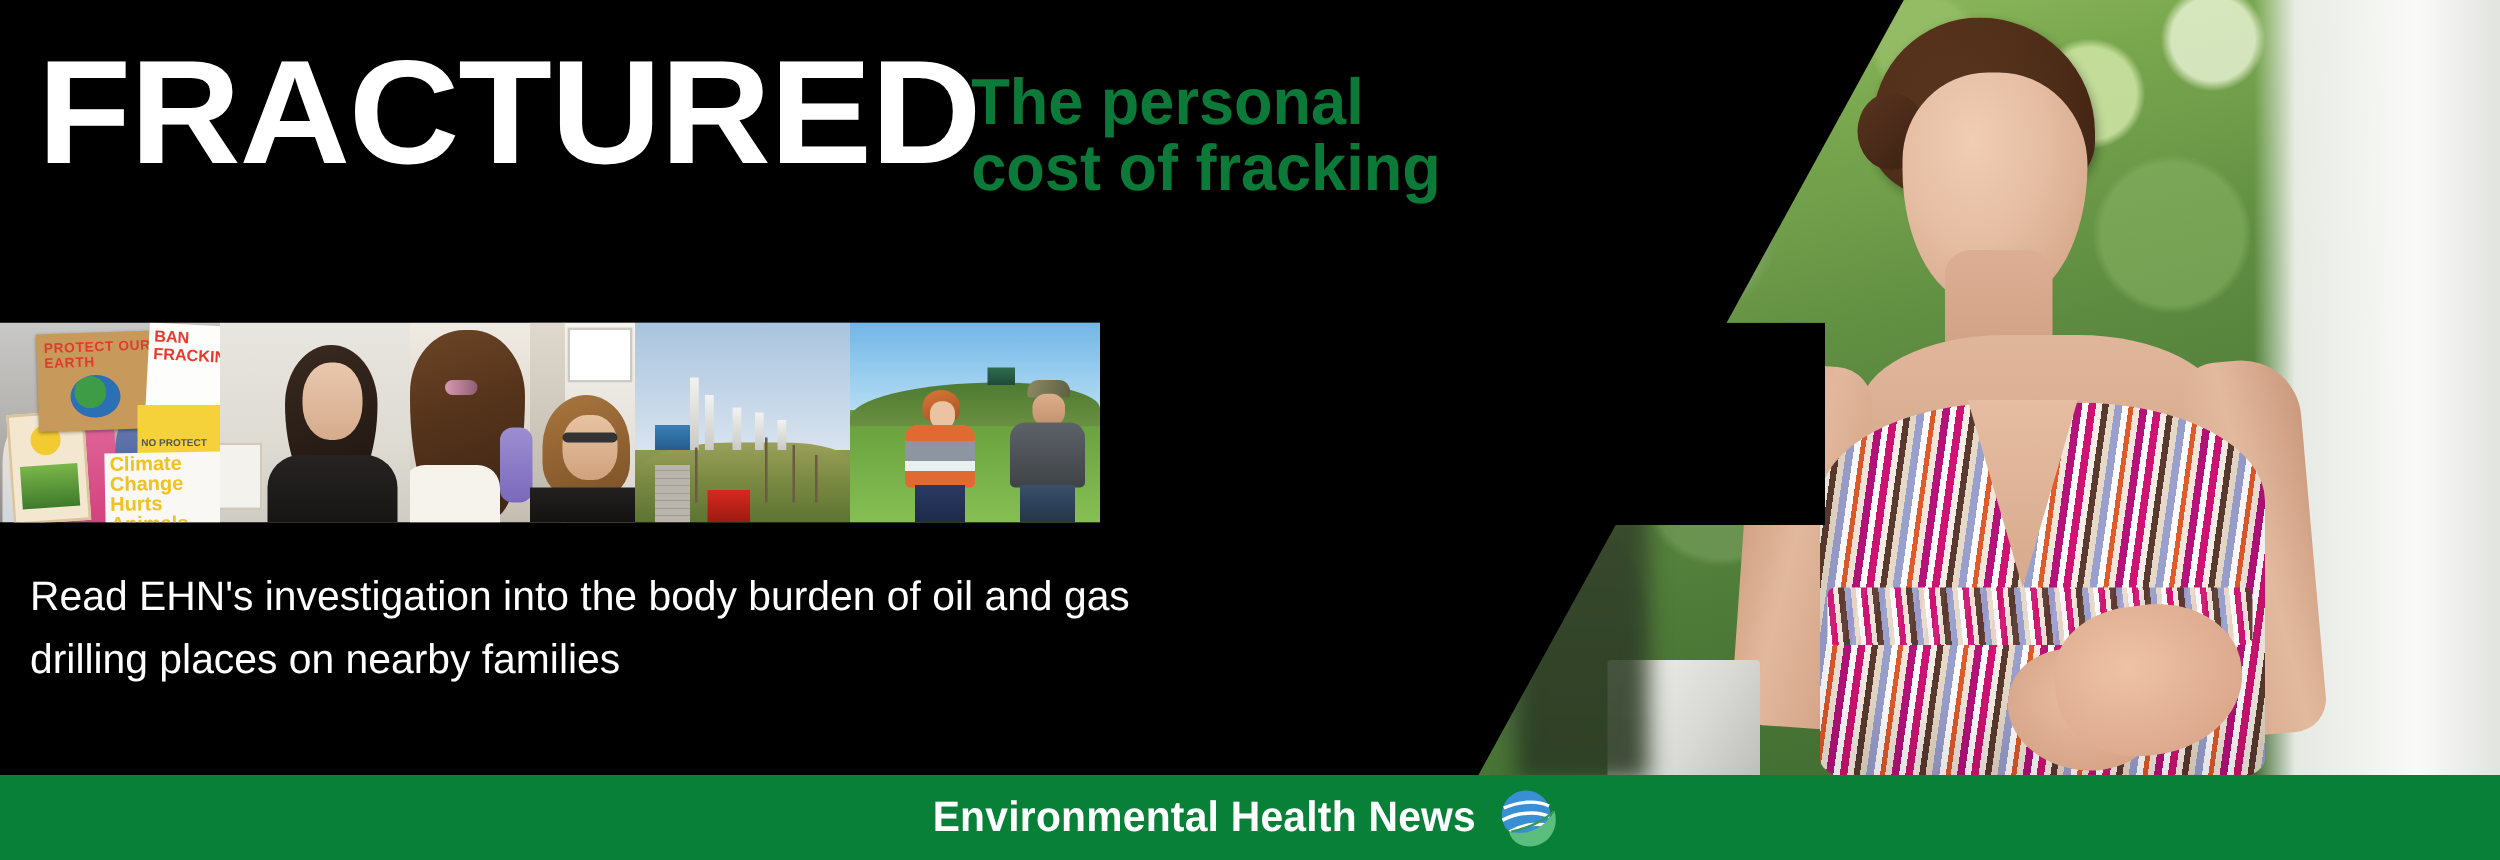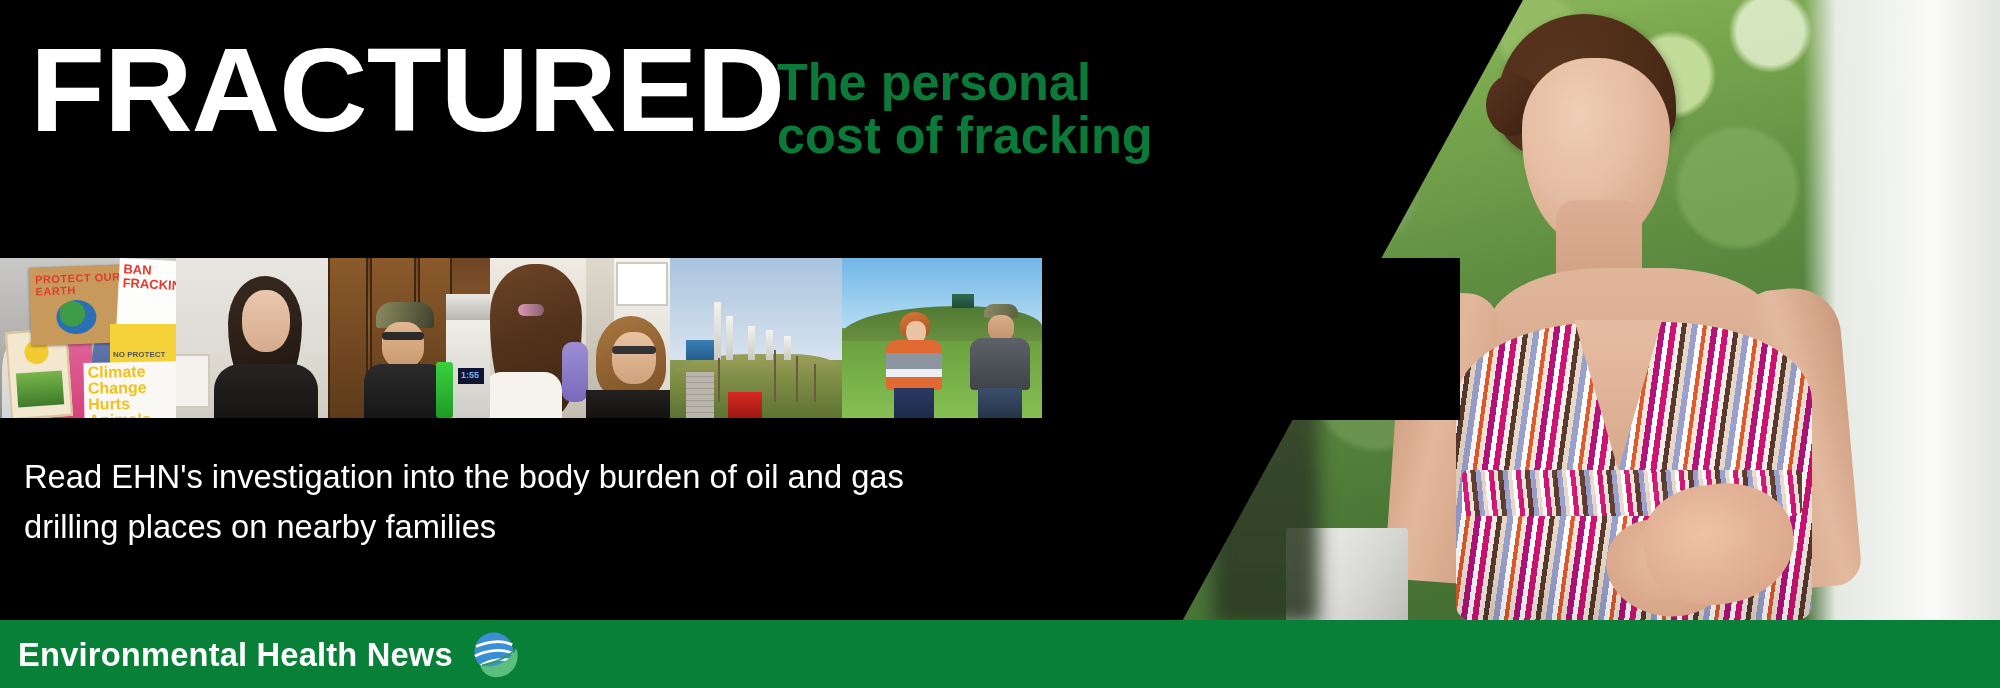--- a/index.html
+++ b/index.html
@@ -342,21 +342,21 @@
     color:#ffffff;
     font-size:33px; line-height:1.52;
     transform:scaleX(.99);
     transform-origin:left top;
   }
 
   
   .greenbar{
     position:absolute; left:0; bottom:0; width:2000px; height:68px;
     background:#088038;
-    display:flex; align-items:center; justify-content:flex-start;
+    display:flex; align-items:center; justify-content:center;
     gap:16px; padding-right:22px;margin-top:44px;
   }
   .brand{
     color:#ffffff; font-size:34px; font-weight:bold; letter-spacing:.2px;
     transform:scaleX(.96); transform-origin:right center;
   }
   .ehn-logo{ width:54px; height:54px; flex:0 0 auto; }
 </style>
 </head>
 <body>
@@ -415,37 +415,20 @@
 
     <div class="ph ph2">
       <div class="frame"></div>
       <div class="fig">
         <div class="hair"></div>
         <div class="face"></div>
         <div class="body"></div>
       </div>
     </div>
 
-    <div class="ph ph3">
-      <div class="cab c1"></div>
-      <div class="cab c2"></div>
-      <div class="cab c3"></div>
-      <div class="hood"></div>
-      <div class="fridge"></div>
-      <div class="man">
-        <div class="cap"></div>
-        <div class="fc"></div>
-        <div class="gl"></div>
-        <div class="sh"></div>
-      </div>
-      <div class="cup"></div>
-      <div class="clock">
-        <s>1:55</s>
-      </div>
-    </div>
 
     <div class="ph ph4">
       <div class="wallR"></div>
       <div class="door"></div>
       <div class="win"></div>
       <div class="girl">
         <div class="gh"></div>
         <div class="tie"></div>
         <div class="shirt"></div>
       </div>

